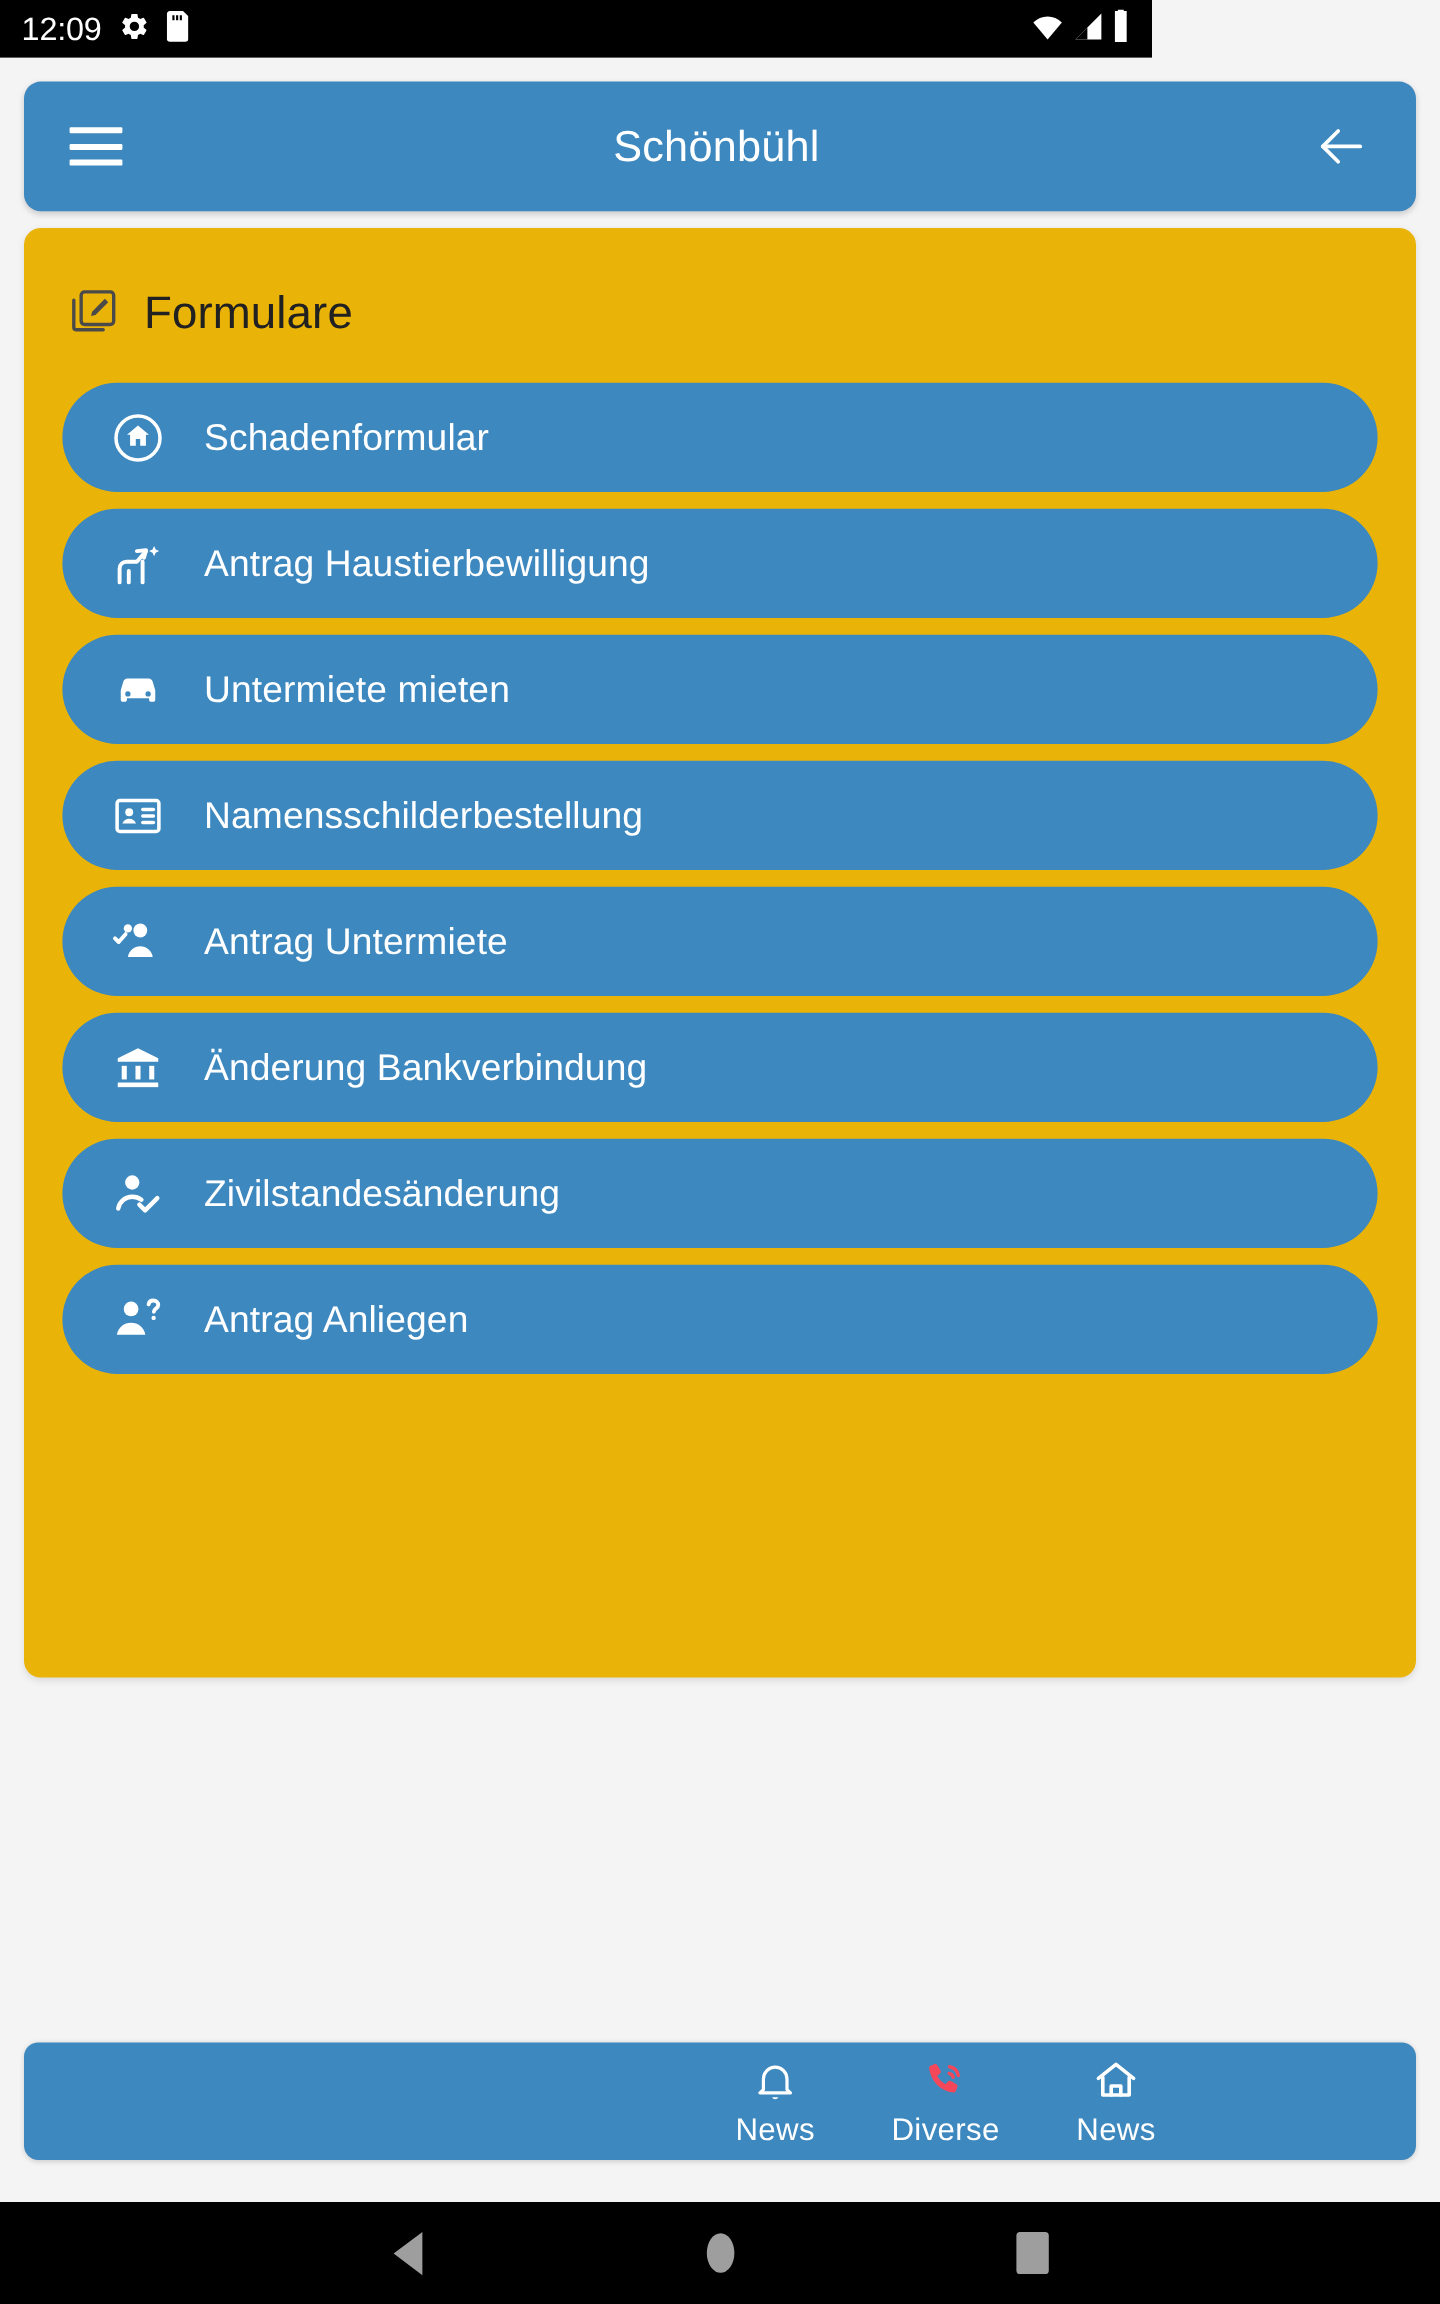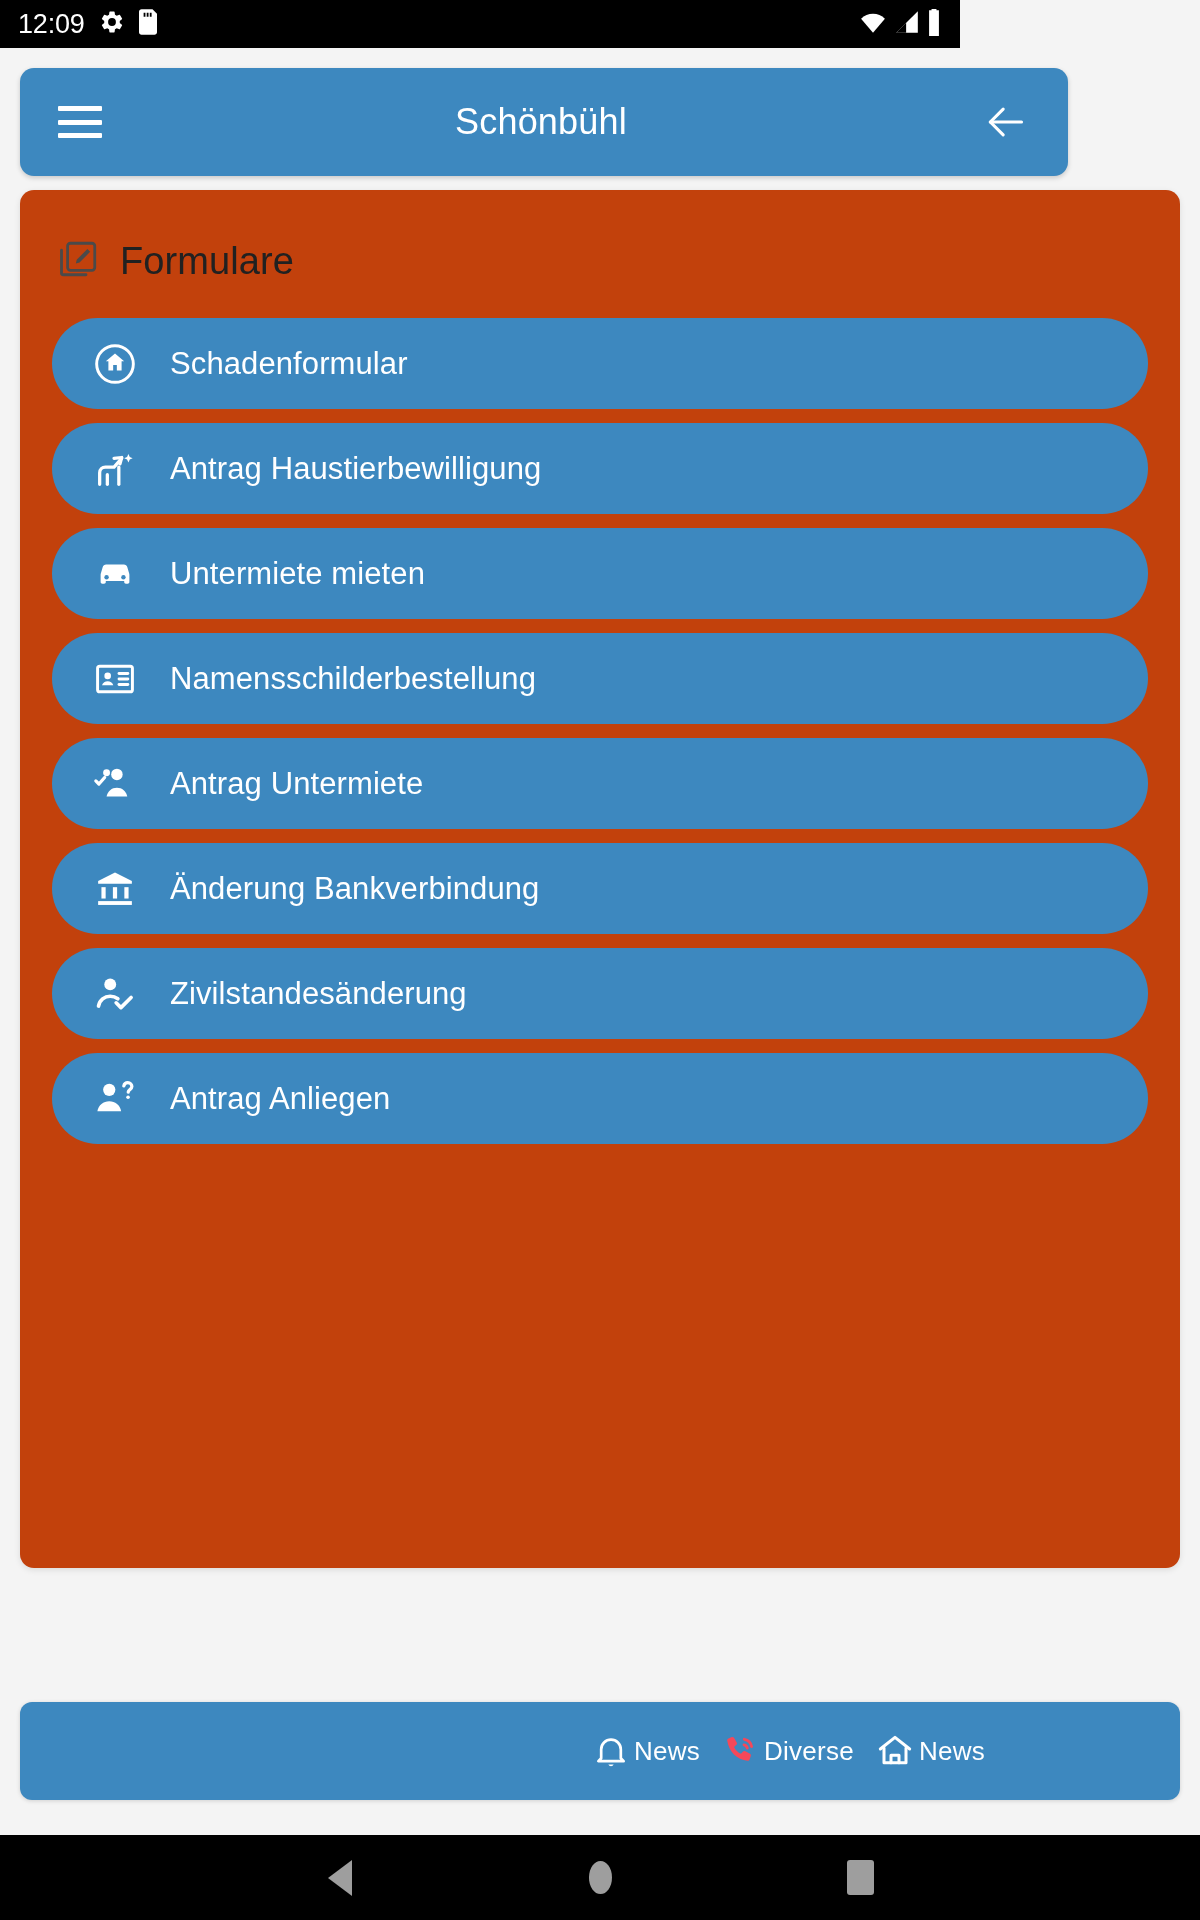--- a/index.html
+++ b/index.html
@@ -42,21 +42,21 @@
     align-items: center;
     gap: 6px;
   }
   .sb-icon { display: block; }
 
   
   .app-header {
     position: absolute;
     top: 68px;
     left: 20px;
-    width: 1048px;
+    width: 1160px;
     height: 108px;
     background: #3D88BF;
     border-radius: 14px;
     display: flex;
     align-items: center;
     padding: 0 38px;
     box-shadow: 0 2px 5px rgba(0,0,0,0.18);
   }
   .hamburger {
     width: 44px;
@@ -89,22 +89,22 @@
     justify-content: center;
     cursor: pointer;
   }
 
   
   .content-card {
     position: absolute;
     top: 190px;
     left: 20px;
     width: 1160px;
-    height: 1378px;
-    background: #c2410c;
+    height: 1208px;
+    background: #eab308;
     border-radius: 14px;
     box-shadow: 0 2px 6px rgba(0,0,0,0.10);
   }
   .section-head {
     display: flex;
     align-items: center;
     gap: 20px;
     padding: 48px 0 0 38px;
   }
   .section-title {
@@ -160,20 +160,21 @@
     border-radius: 12px;
     display: flex;
     align-items: center;
     justify-content: center;
     gap: 0;
     box-shadow: 0 1px 4px rgba(0,0,0,0.15);
   }
   .nav-item {
     width: 142px;
     display: flex;
+    flex-direction: column;
     align-items: center;
     justify-content: center;
     gap: 4px;
     cursor: pointer;
   }
   .nav-item .nav-icon {
     height: 42px;
     display: flex;
     align-items: center;
     justify-content: center;

